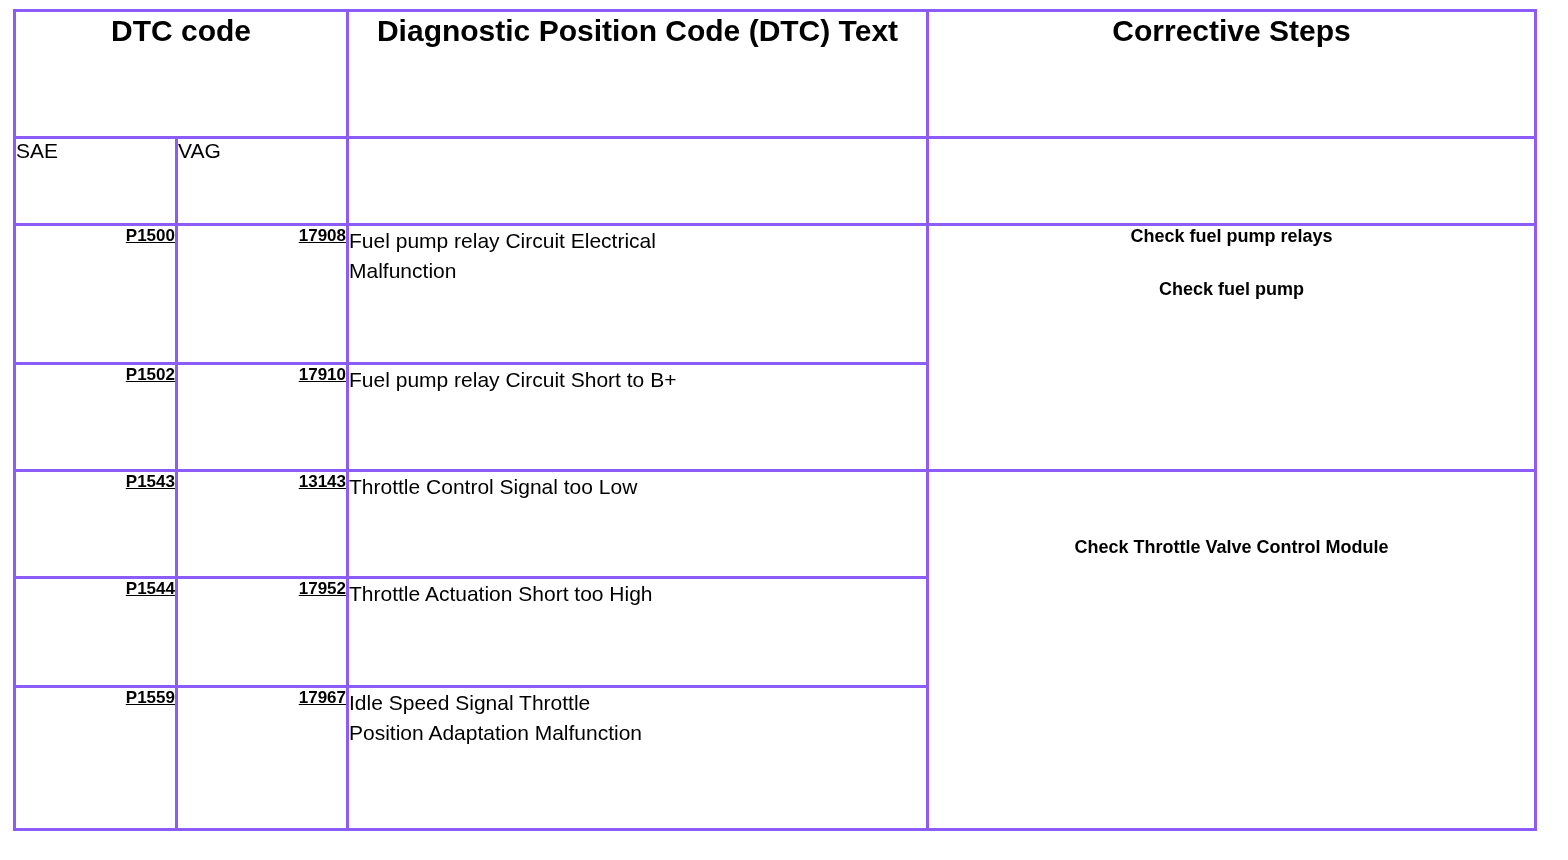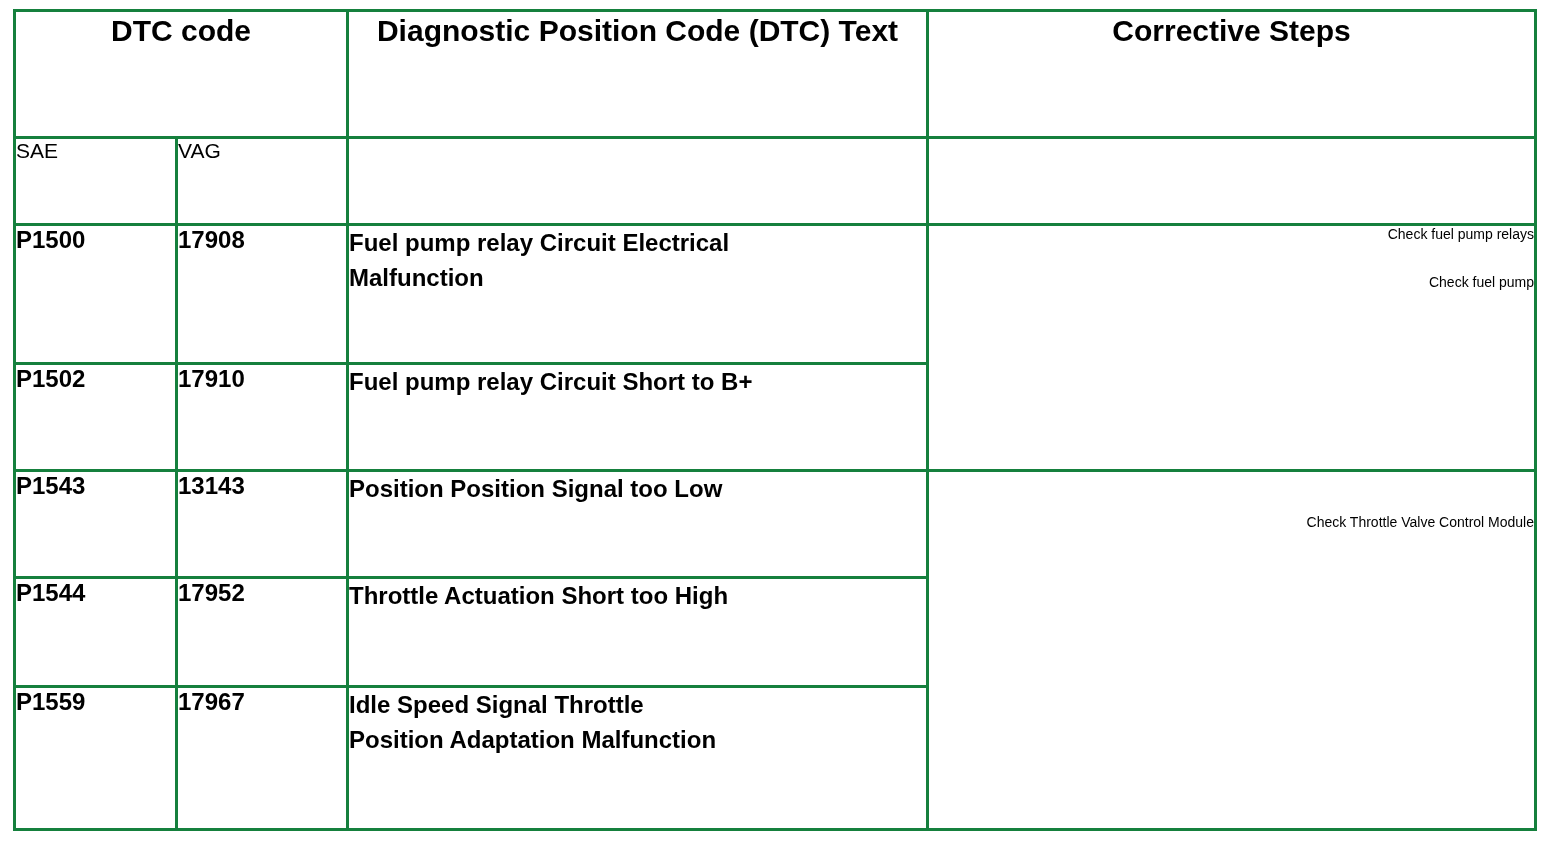--- a/index.html
+++ b/index.html
@@ -25,21 +25,21 @@
   table.dtc-table {
     position: absolute;
     left: 13px;
     top: 9px;
     width: 1521px;
     border-collapse: collapse;
     table-layout: fixed;
   }
 
   table.dtc-table td {
-    border: 3px solid #15803d;
+    border: 3px solid #8b5cf6;
     vertical-align: top;
     background: #ffffff;
     padding: 0;
   }
 
   
   col.c-sae   { width: 162px; }
   col.c-vag   { width: 171px; }
   col.c-text  { width: 580px; }
   col.c-steps { width: 608px; }
@@ -61,49 +61,50 @@
   .hdr-sub {
     height: 84px;
     text-align: left;
     font-size: 21px;
     font-weight: normal;
     padding-top: 9px;
   }
 
   
   .cell-code {
-    text-align: left;
+    text-align: right;
     font-weight: bold;
-    font-size: 24px;
+    font-size: 17px;
     vertical-align: middle;
+    text-decoration: underline;
   }
 
   .cell-text {
-    font-size: 24px;
+    font-size: 21px;
     line-height: 1.45;
     vertical-align: middle;
     padding: 0 18px 0 30px;
-    font-weight: bold;
   }
   .cell-text .line { display: block; }
 
   .cell-steps {
-    text-align: right;
-    font-size: 14px;
+    text-align: center;
+    font-size: 18px;
     vertical-align: top;
     padding: 36px 20px 0 20px;
+    font-weight: bold;
   }
   .cell-steps .step-line {
     display: block;
     margin-bottom: 32px;
   }
   .cell-steps .step-line:last-child { margin-bottom: 0; }
 
   .cell-steps.steps-throttle {
-    padding-top: 42px;
+    padding-top: 65px;
   }
 
   
   tr.r1 td { height: 136px; }
   tr.r2 td { height: 104px; }
   tr.r3 td { height: 104px; margin-top: 24px; }
   tr.r4 td { height: 106px; }
   tr.r5 td { height: 140px; }
 </style>
 </head>
@@ -177,21 +178,21 @@
       </tr>
 
       <tr class="r3">
         <td class="cell-code">
           <span>P1543</span>
         </td>
         <td class="cell-code">
           <span>13143</span>
         </td>
         <td class="cell-text">
-          <span class="line">Position Position Signal too Low</span>
+          <span class="line">Throttle Control Signal too Low</span>
         </td>
         <td class="cell-steps steps-throttle" rowspan="3">
           <span class="step-line">Check Throttle Valve Control Module</span>
         </td>
       </tr>
 
       <tr class="r4">
         <td class="cell-code">
           <span>P1544</span>
         </td>

